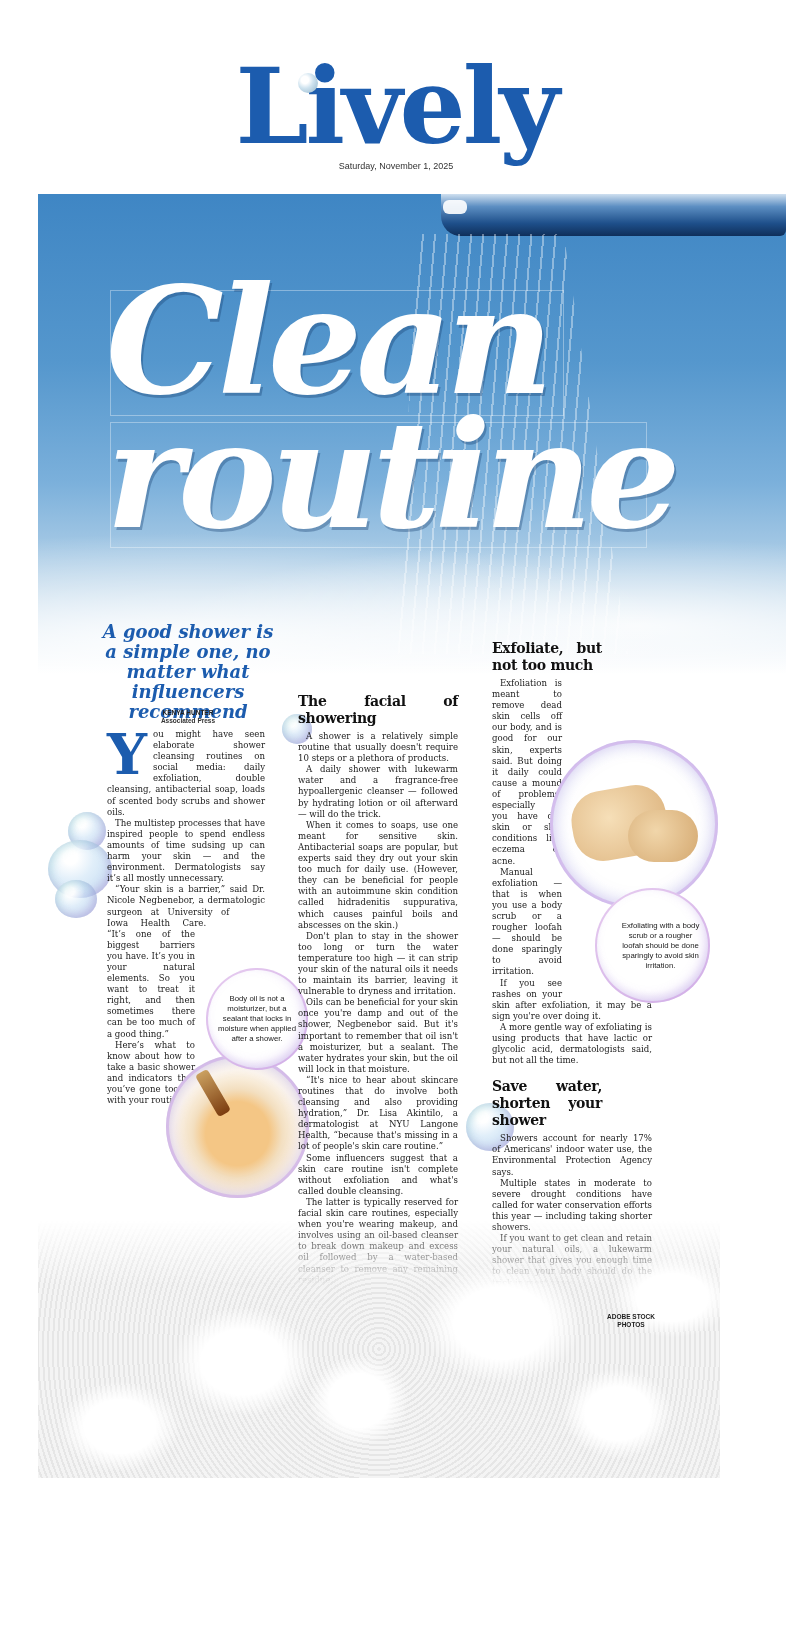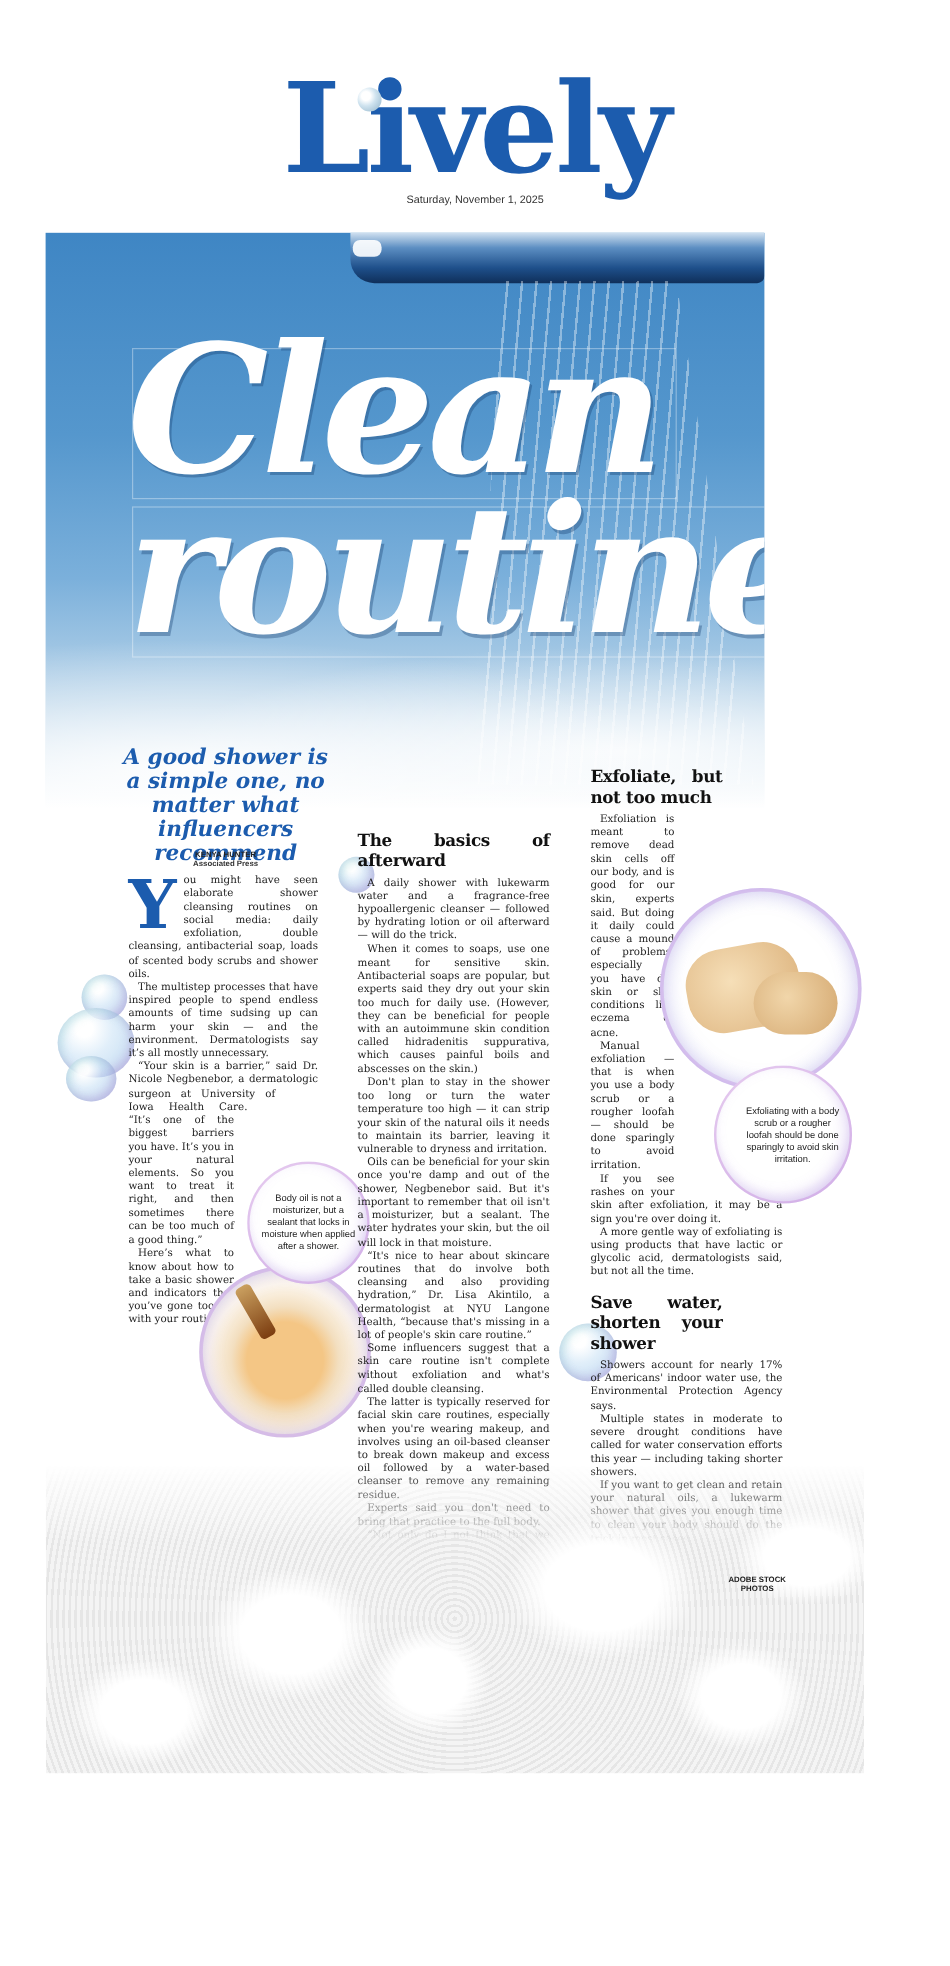--- a/index.html
+++ b/index.html
@@ -1,21 +1,21 @@
 <!DOCTYPE html>
 <html><head>
 <meta charset="utf-8">
 <style>
   html,body{margin:0;padding:0;background:#fff;}
   body{width:792px;height:1638px;position:relative;overflow:hidden;font-family:"DejaVu Serif",serif;color:#222;}
   .masthead{position:absolute;left:0;top:55px;width:792px;text-align:center;}
   .logo{font-family:"DejaVu Serif",serif;font-weight:bold;font-size:104px;line-height:1;color:#1c5cae;letter-spacing:-3px;position:relative;display:inline-block;}
   .logo-bubble{position:absolute;left:63px;top:18px;width:20px;height:20px;border-radius:50%;background:radial-gradient(circle at 35% 35%,#fff 0 20%,#cfe3ef 45%,#8fb2c8 100%);}
   .date{font-family:"Liberation Sans",sans-serif;font-size:9px;color:#333;margin-top:2px;}
-  .hero{position:absolute;left:38px;top:194px;width:599px;height:480px;overflow:hidden;
+  .hero{position:absolute;left:38px;top:194px;width:748px;height:480px;overflow:hidden;
     background:linear-gradient(180deg,#3f86c4 0%,#5597cd 35%,#7bb0db 60%,#bcd6ea 82%,#ffffff 100%);}
   .showerhead{position:absolute;right:0;top:0;width:345px;height:42px;border-radius:0 0 6px 20px;
     background:linear-gradient(180deg,#cfe0f0 0%,#5c8ec2 30%,#1e4f8a 70%,#0f2f5a 100%);}
   .showerhead .hi{position:absolute;left:2px;top:6px;width:24px;height:14px;background:#fff;border-radius:6px;opacity:.9;}
   .spray{position:absolute;left:360px;top:40px;width:230px;height:420px;
     background:repeating-linear-gradient(95deg,rgba(255,255,255,.55) 0 2px,rgba(255,255,255,0) 2px 12px);
     clip-path:polygon(8% 0,72% 0,100% 100%,0 100%);opacity:.7;}
   .steam{position:absolute;left:0;bottom:0;width:100%;height:160px;background:radial-gradient(ellipse at 20% 80%,rgba(255,255,255,.9),rgba(255,255,255,0) 60%),radial-gradient(ellipse at 80% 70%,rgba(255,255,255,.85),rgba(255,255,255,0) 55%);}
   .headline{position:absolute;left:68px;top:80px;font-family:"DejaVu Serif",serif;font-style:italic;font-weight:bold;color:#fff;font-size:148px;line-height:134px;letter-spacing:-6px;text-shadow:2px 3px 0 rgba(20,60,110,.35);}
   .hl-box1{position:absolute;left:72px;top:96px;width:452px;height:124px;border:1px solid rgba(255,255,255,.35);}
@@ -105,21 +105,22 @@
 </div>
 
 <div class="photo-bubble oil-bubble">
     <span class="dropper"></span>
   </div>
 <div class="quote-bubble q1">
     <span>Body oil is not a moisturizer, but a sealant that locks in moisture when applied after a shower.</span>
   </div>
 
 <div class="col col2">
-  <h2 class="sub">The basics of afterward</h2>
+  <h2 class="sub">The facial of showering</h2>
+  <p>A shower is a relatively simple routine that usually doesn't require 10 steps or a plethora of products.</p>
   <p>A daily shower with lukewarm water and a fragrance-free hypoallergenic cleanser — followed by hydrating lotion or oil afterward — will do the trick.</p>
   <p>When it comes to soaps, use one meant for sensitive skin. Antibacterial soaps are popular, but experts said they dry out your skin too much for daily use. (However, they can be beneficial for people with an autoimmune skin condition called hidradenitis suppurativa, which causes painful boils and abscesses on the skin.)</p>
   <p>Don't plan to stay in the shower too long or turn the water temperature too high — it can strip your skin of the natural oils it needs to maintain its barrier, leaving it vulnerable to dryness and irritation.</p>
   <p>Oils can be beneficial for your skin once you're damp and out of the shower, Negbenebor said. But it's important to remember that oil isn't a moisturizer, but a sealant. The water hydrates your skin, but the oil will lock in that moisture.</p>
   <p>“It's nice to hear about skincare routines that do involve both cleansing and also providing hydration,” Dr. Lisa Akintilo, a dermatologist at NYU Langone Health, “because that's missing in a lot of people's skin care routine.”</p>
   <p>Some influencers suggest that a skin care routine isn't complete without exfoliation and what's called double cleansing.</p>
   <p>The latter is typically reserved for facial skin care routines, especially when you're wearing makeup, and involves using an oil-based cleanser to break down makeup and excess oil followed by a water-based cleanser to remove any remaining residue.</p>
   <p>Experts said you don't need to bring that practice to the full body.</p>
   <p>“Not only do I not think that we need to double cleanse our skin … people overuse soap all the time,” Bunimovich said. “You should not be soaping up all of your skin, period.” Instead, Bunimovich added, wash your privates and your skin folds.</p>
 </div>

